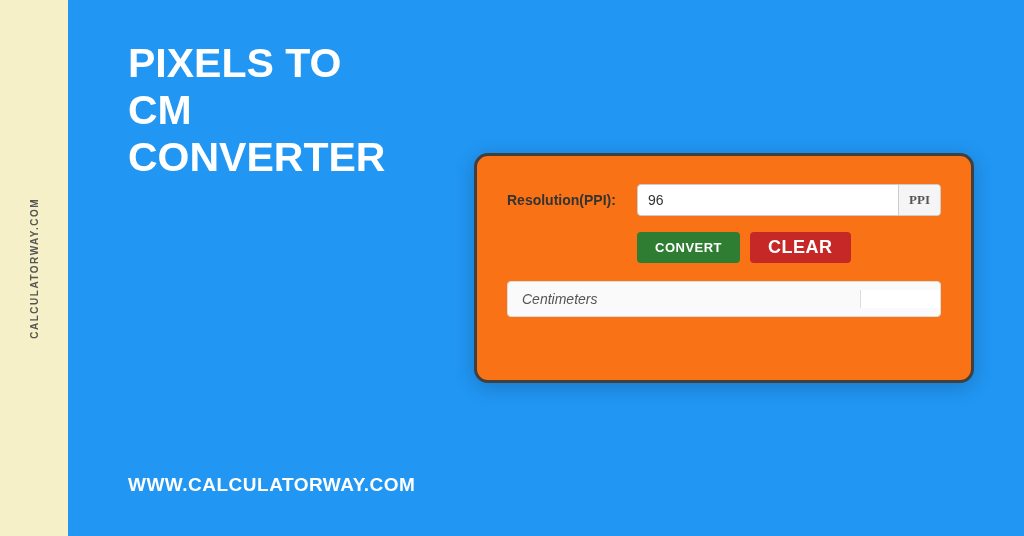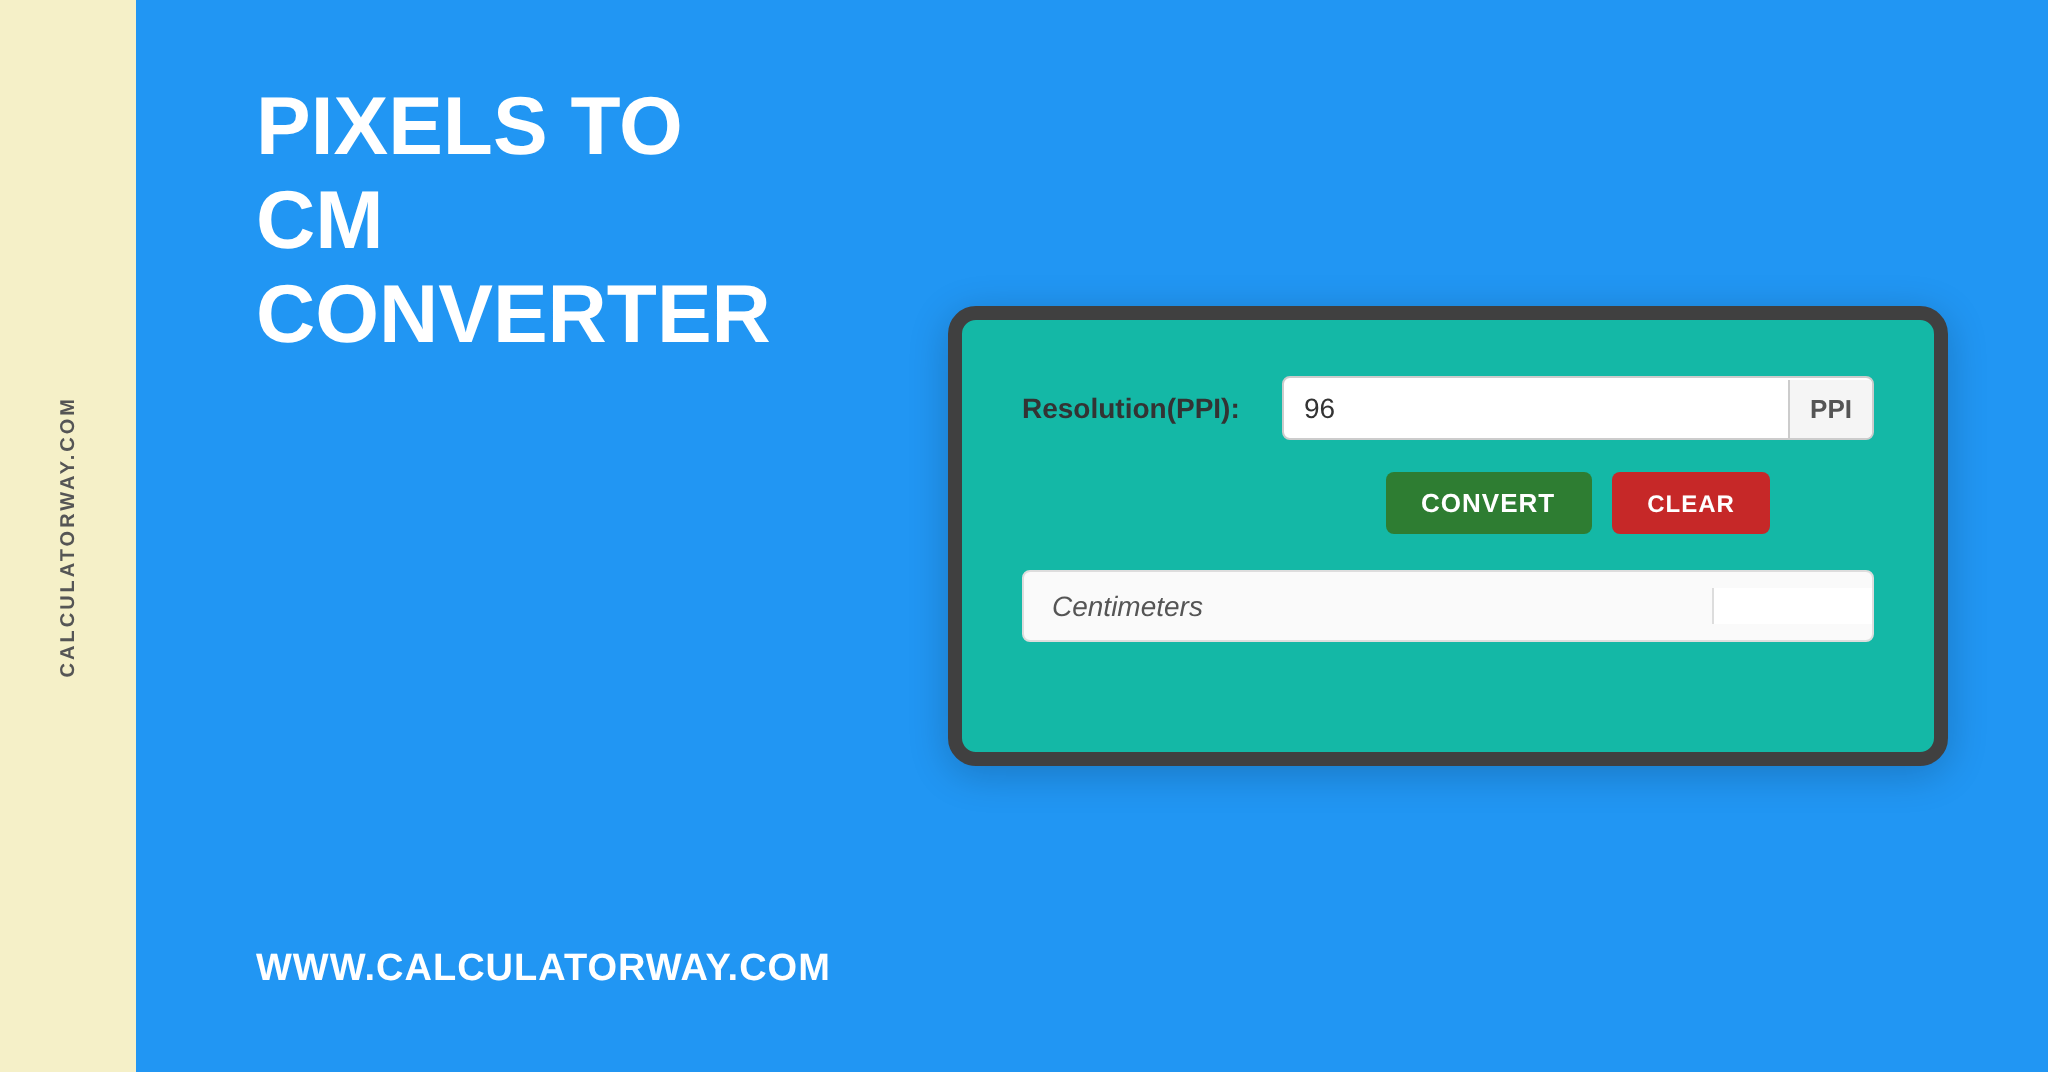--- a/index.html
+++ b/index.html
@@ -65,23 +65,23 @@
 
     .website-url {
       color: #ffffff;
       font-size: 19px;
       font-weight: 600;
       letter-spacing: 0.5px;
     }
 
     
     .card {
-      background-color: #14b8a6;
+      background-color: #f97316;
       border-radius: 14px;
-      border: 7px solid #404040;
+      border: 3px solid #404040;
       box-shadow: 0 4px 20px rgba(0,0,0,0.2);
       padding: 28px 30px 24px 30px;
       width: 500px;
       min-height: 230px;
     }
 
     .form-group {
       display: flex;
       align-items: center;
       margin-bottom: 16px;
@@ -115,49 +115,49 @@
       background: transparent;
     }
 
     .input-unit {
       padding: 7px 10px;
       font-size: 13px;
       font-weight: 600;
       color: #555;
       background: #f5f5f5;
       border-left: 1px solid #ccc;
+      font-family: Liberation Serif, serif;
     }
 
     .buttons-row {
       display: flex;
       gap: 10px;
       margin-bottom: 18px;
       margin-left: 130px;
-      justify-content: center;
     }
 
     .btn-convert {
       background-color: #2e7d32;
       color: #fff;
       border: none;
       border-radius: 4px;
       padding: 8px 18px;
       font-size: 13px;
       font-weight: 700;
       cursor: pointer;
       letter-spacing: 0.5px;
     }
 
     .btn-clear {
       background-color: #c62828;
       color: #fff;
       border: none;
       border-radius: 4px;
       padding: 1px 18px;
-      font-size: 12px;
+      font-size: 18px;
       font-weight: 700;
       cursor: pointer;
       letter-spacing: 0.5px;
     }
 
     .result-row {
       display: flex;
       align-items: center;
       border: 1px solid #ddd;
       border-radius: 4px;

